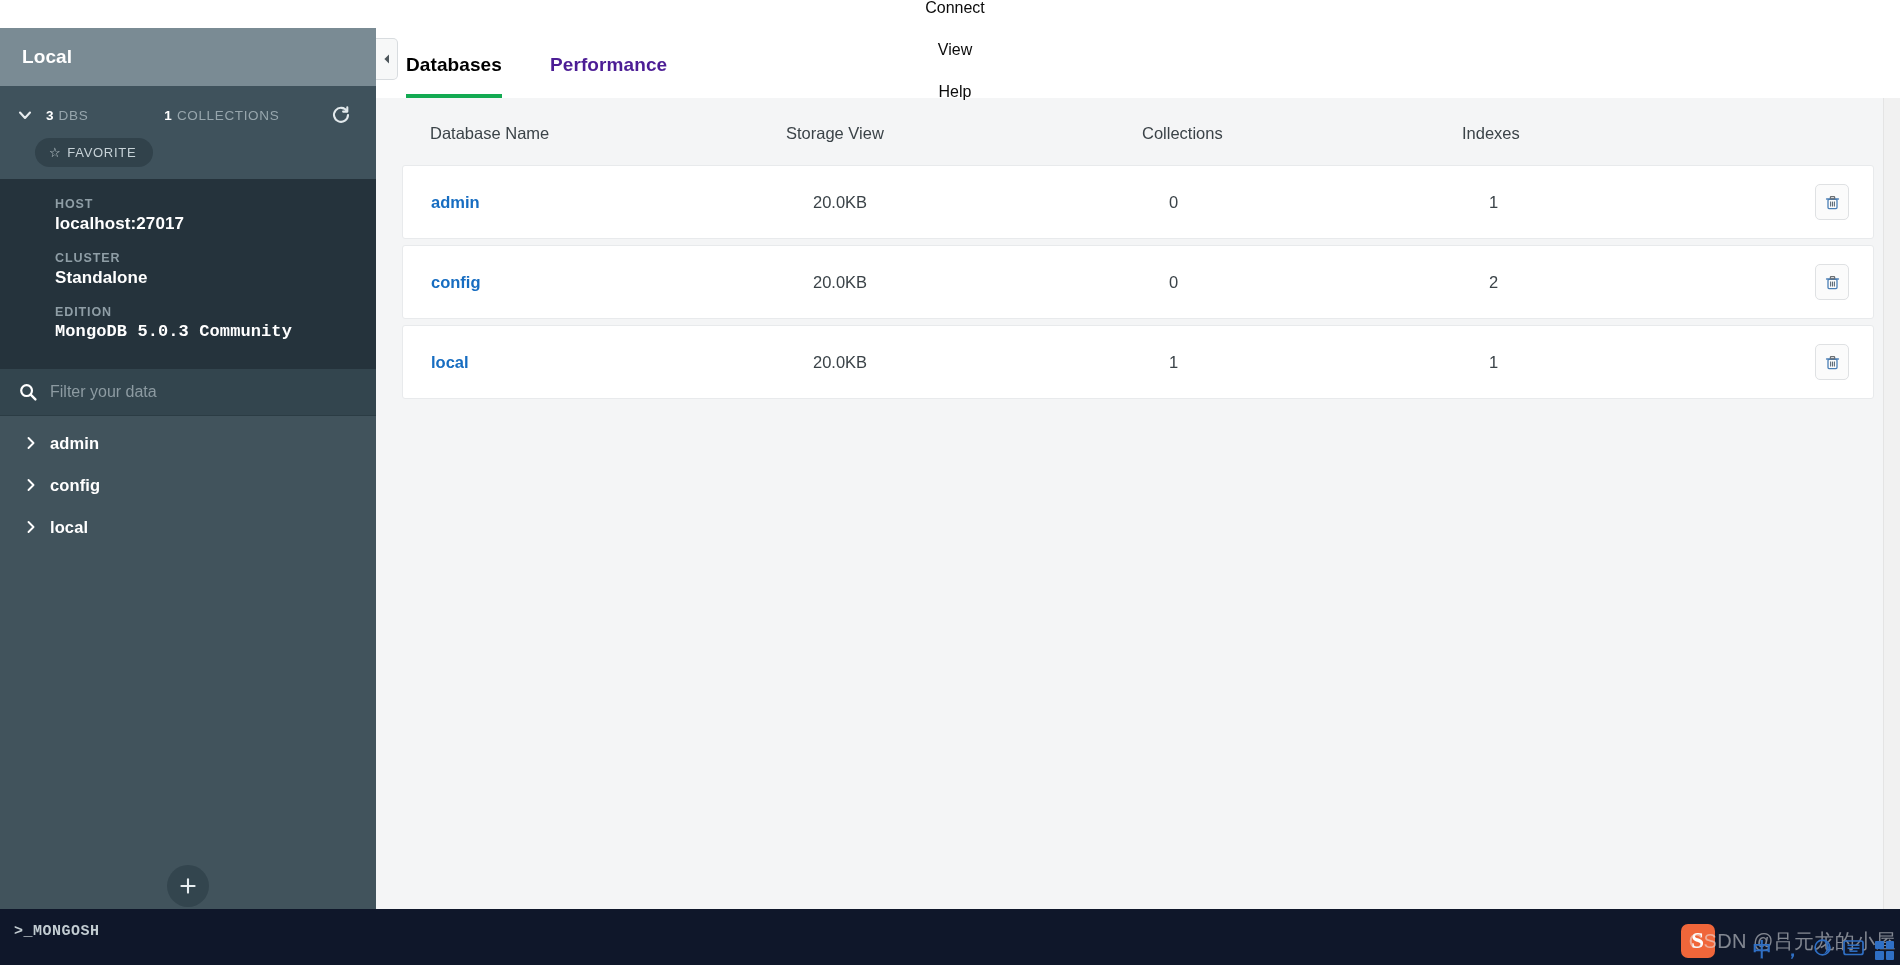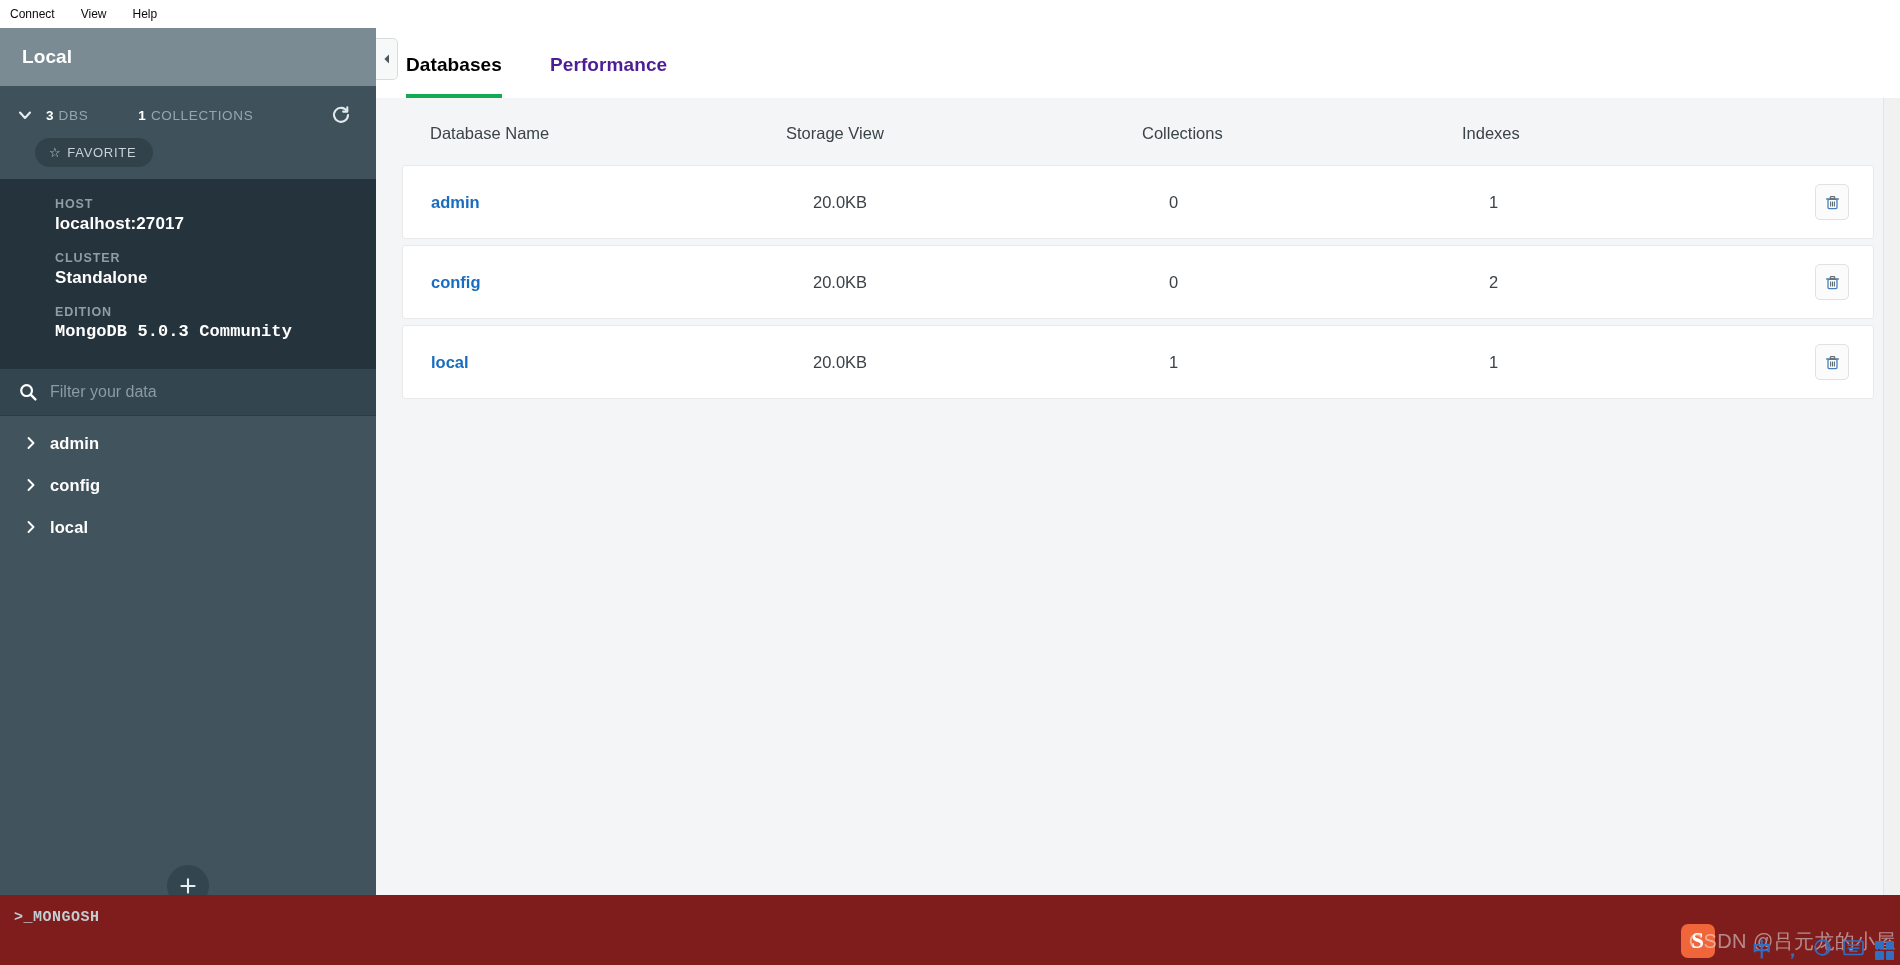--- a/index.html
+++ b/index.html
@@ -11,24 +11,25 @@
   }
 
   
   #menubar {
     height: 28px;
     background: #ffffff;
     display: flex;
     align-items: center;
     padding-left: 10px;
     gap: 26px;
-    font-size: 12px;
+    font-size: 16px;
     color: #0b0b0b;
     position: relative;
     z-index: 40;
+    flex-direction: column;
   }
   #menubar .menu-item { cursor: default; line-height: 1; }
 
   
   #shell {
     position: absolute;
     top: 28px; left: 0;
     width: 1900px; height: 937px;
     display: flex;
   }
@@ -74,21 +75,21 @@
     margin-right: 10px;
   }
   .caret-down svg { display: block; }
   .stat {
     font-size: 13.5px;
     letter-spacing: .65px;
     color: #97a6ad;
     white-space: nowrap;
   }
   .stat b { color: #ffffff; font-weight: bold; }
-  .stat.dbs { margin-right: 50px; }
+  .stat.dbs { margin-right: 76px; }
   .refresh-btn {
     margin-left: auto;
     width: 26px; height: 26px;
     display: flex; align-items: center; justify-content: center;
     cursor: pointer;
   }
   .fav-row { padding: 8px 0 0 35px; }
   .fav-pill {
     display: inline-flex;
     align-items: center;
@@ -313,22 +314,22 @@
     top: 0; left: 2px;
     width: 13px; height: 0;
     background: #c9cbcd;
     border-radius: 7px;
   }
 
   
   #mongosh {
     position: absolute;
     left: 0; bottom: 0;
-    width: 1900px; height: 70px;
-    background: #7f1d1d;
+    width: 1900px; height: 56px;
+    background: #0f172a;
     z-index: 20;
   }
   #mongosh .label {
     position: absolute;
     left: 14px; top: 14px;
     color: #c3cdd2;
     font-family: "Liberation Mono", monospace;
     font-size: 15px;
     font-weight: bold;
     letter-spacing: .5px;

